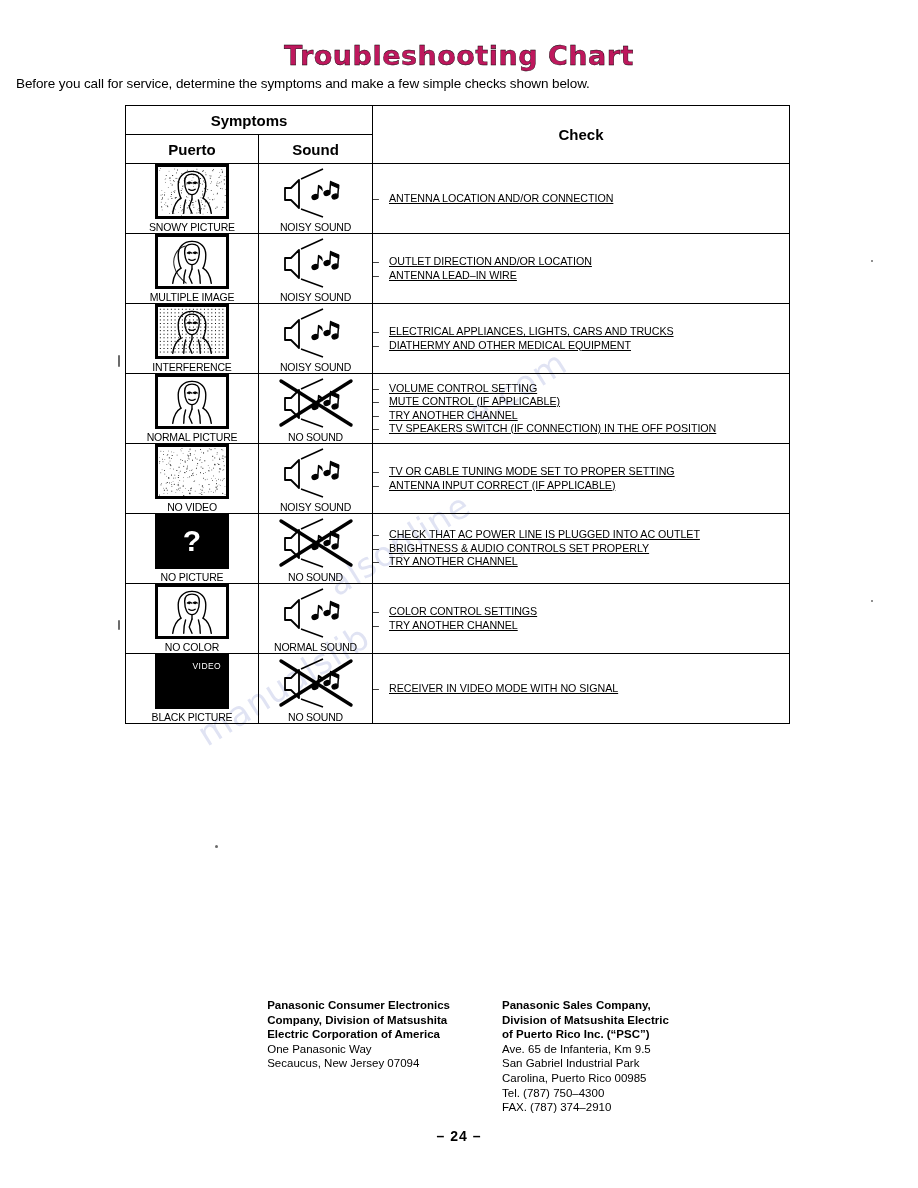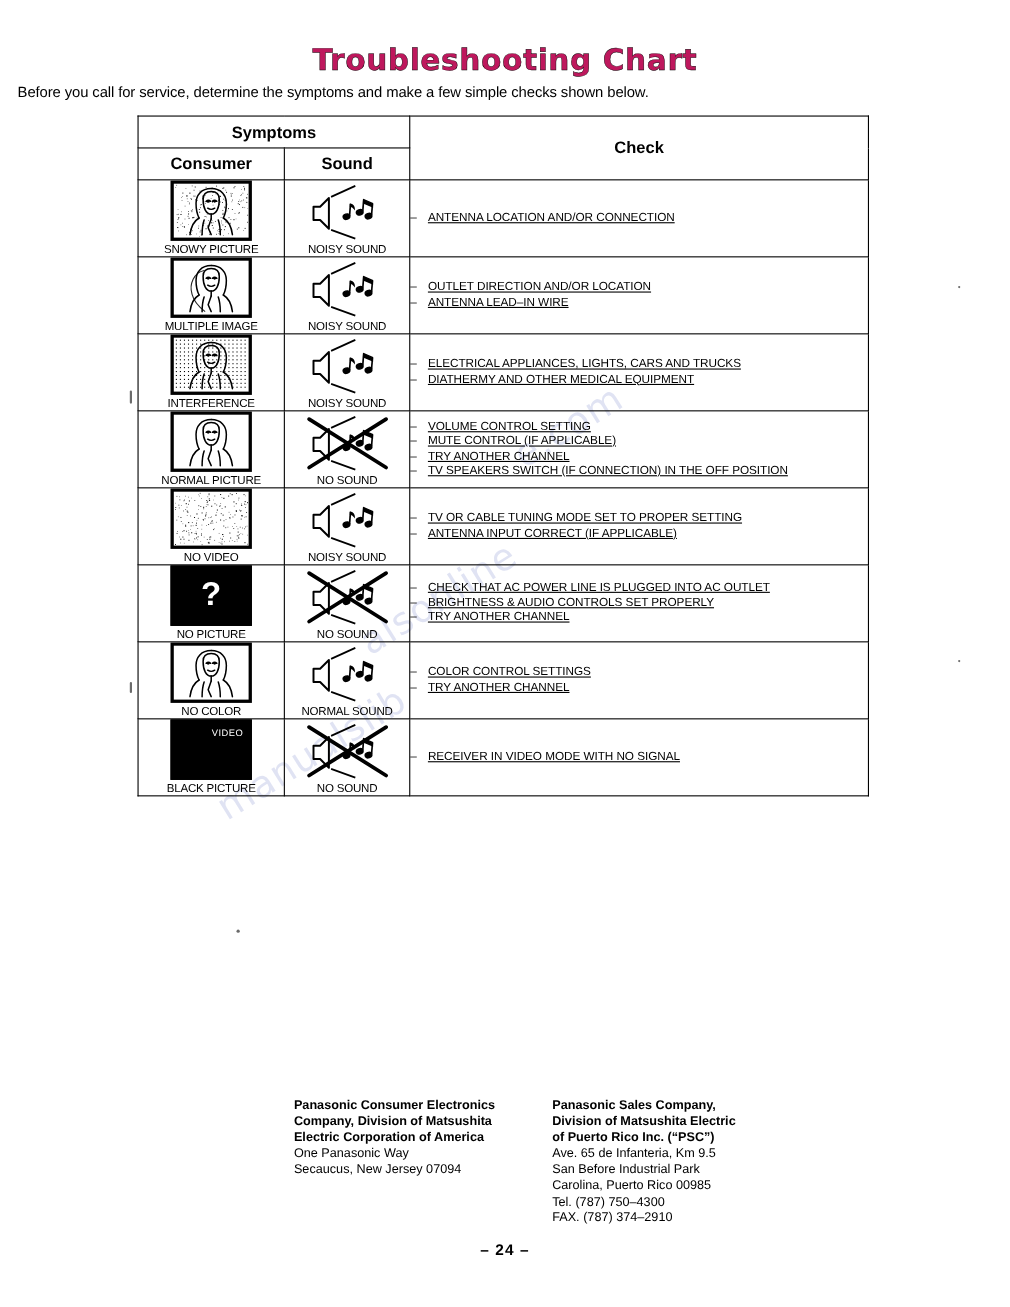--- a/index.html
+++ b/index.html
@@ -217,21 +217,21 @@
     <col class="col-pic">
       <col class="col-snd">
       <col class="col-chk">
   </colgroup>
   <thead>
     <tr>
       <th class="hdr hdr-symptoms" colspan="2">Symptoms</th>
       <th class="hdr hdr-check" rowspan="2">Check</th>
     </tr>
     <tr>
-      <th class="hdr hdr-sub">Consumer</th>
+      <th class="hdr hdr-sub">Puerto</th>
       <th class="hdr hdr-sub">Sound</th>
     </tr>
   </thead>
   <tbody id="table-body">
       <tr>
         <td class="sym">
           <div class="tv">
             <svg viewBox="0 0 74 55" preserveAspectRatio="none">
               <g fill="none" stroke="#000" stroke-width="1.5" stroke-linecap="round">
                 <path d="M37 5 C27 5 22 12 22 20 C22 26 23 31 25 35"></path>
@@ -1290,21 +1290,21 @@
       <div class="bold">Company, Division of Matsushita</div>
       <div class="bold">Electric Corporation of America</div>
       <div>One Panasonic Way</div>
       <div>Secaucus, New Jersey 07094</div>
     </div>
   <div class="addr-block" id="addr-right">
       <div class="bold">Panasonic Sales Company,</div>
       <div class="bold">Division of Matsushita Electric</div>
       <div class="bold">of Puerto Rico Inc. (“PSC”)</div>
       <div>Ave. 65 de Infanteria, Km 9.5</div>
-      <div>San Before Industrial Park</div>
+      <div>San Gabriel Industrial Park</div>
       <div>Carolina, Puerto Rico 00985</div>
       <div>Tel. (787) 750–4300</div>
       <div>FAX. (787) 374–2910</div>
     </div>
 </div>
 <div id="page-number">– 24 –</div>
 
 <div class="speck" style="left: 871px; top: 260px; width: 2px; height: 2px; border-radius: 50%;"></div>
 <div class="speck" style="left: 871px; top: 600px; width: 2px; height: 2px; border-radius: 50%;"></div>
 <div class="speck" style="left: 118px; top: 355px; width: 2px; height: 12px; border-radius: 1px;"></div>

